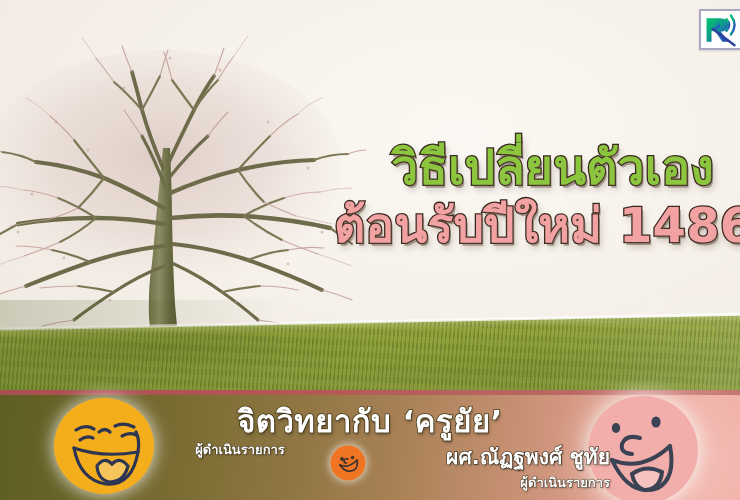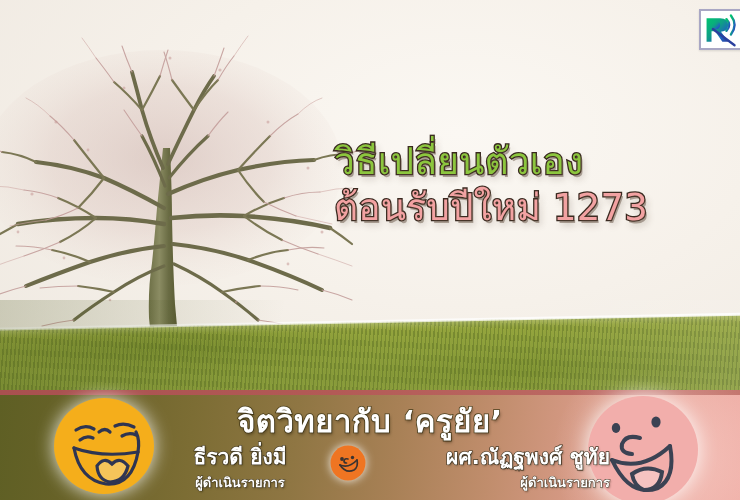--- a/index.html
+++ b/index.html
@@ -78,28 +78,29 @@
     position: absolute;
     left: 334px; top: 143px;
     width: 380px;
     text-align: left;
     line-height: 1.04;
     letter-spacing: .2px;
   }
   .hl-line {
     display: block;
     font-family: "DejaVu Sans", "Liberation Sans", sans-serif;
-    font-weight: normal;
-    font-size: 37px;
+    font-weight: bold;
+    font-size: 48px;
     white-space: nowrap;
     -webkit-text-stroke: 2.6px #3a2a20;
     paint-order: stroke fill;
     text-shadow:
       2px 3px 0 rgba(90,70,55,.45),
       3px 5px 7px rgba(80,60,45,.28);
+    text-align: right;
   }
   .hl-green { color: #8cc63e; }
   .hl-pink  { color: #f2a2a2; margin-top: 8px; }
 
   
   .banner {
     position: absolute;
     left: 0; top: 390px;
     width: 740px; height: 110px;
     background: linear-gradient(96deg,
@@ -318,21 +319,21 @@
   </div>
 
   <div class="grass-wrap">
     <div class="grass"></div>
     <div class="grass-hilite"></div>
     <div class="grass-shade"></div>
   </div>
 
   <div class="headline">
     <span class="hl-line hl-green">วิธีเปลี่ยนตัวเอง</span>
-    <span class="hl-line hl-pink">ต้อนรับปีใหม่ 1273</span>
+    <span class="hl-line hl-pink">ต้อนรับปีใหม่ 1486</span>
   </div>
 
   <div class="logo">
     <svg viewBox="0 0 44 41" xmlns="http://www.w3.org/2000/svg">
       <defs>
         <linearGradient id="lg" x1="0" y1="0" x2="1" y2="1">
           <stop offset="0%" stop-color="#00c46f"></stop>
           <stop offset="45%" stop-color="#0f9f86"></stop>
           <stop offset="75%" stop-color="#1f62c0"></stop>
           <stop offset="100%" stop-color="#2a3f9e"></stop>
@@ -398,21 +399,20 @@
         <path d="M19 15 Q15.5 14 15 17 Q15 19 17.5 19"></path>
         <path d="M11 21 Q17 30 25 26 Q29.5 23 28 16"></path>
         <path d="M11 21 Q20 24.5 28 16"></path>
       </g>
     </svg>
   </div>
 
   <div class="show-title">จิตวิทยากับ ‘ครูยัย’</div>
 
   <div class="host host-left">
-    <span class="host-name">ธีรวดี ยิ่งมี</span>
     <span class="host-role">ผู้ดำเนินรายการ</span>
   </div>
 
   <div class="host host-right">
     <span class="host-name">ผศ.ณัฏฐพงศ์ ชูทัย</span>
     <span class="host-role">ผู้ดำเนินรายการ</span>
   </div>
 
 </div>
 

